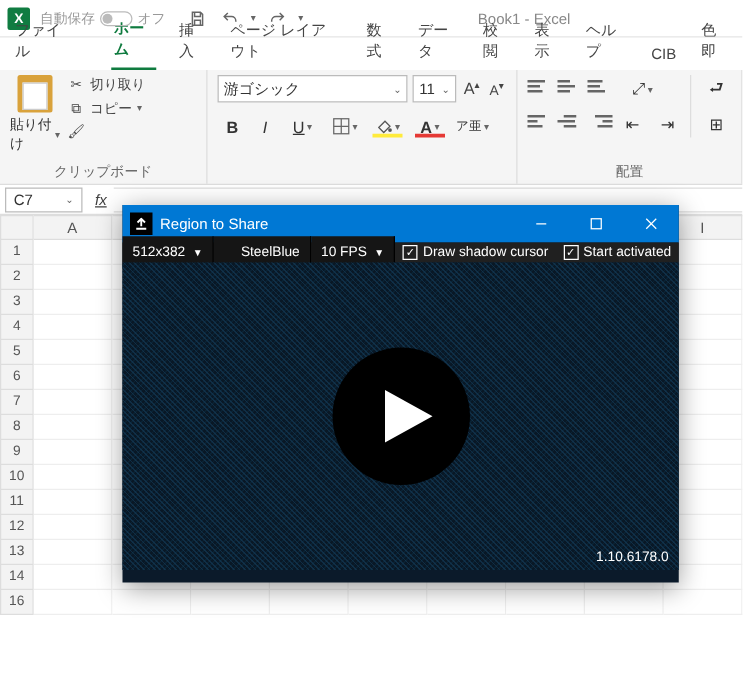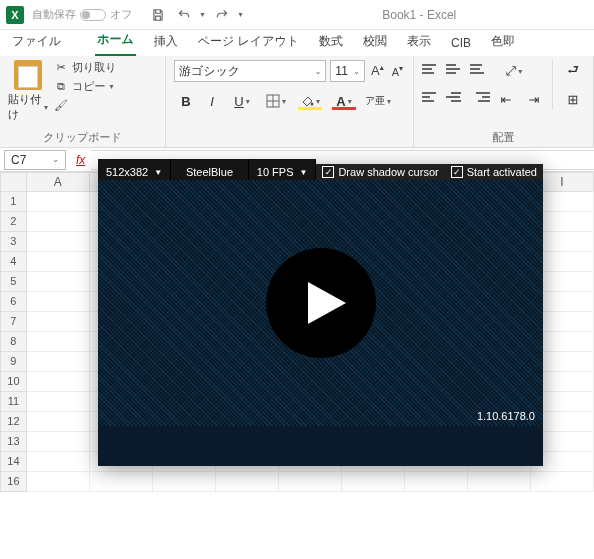--- a/index.html
+++ b/index.html
@@ -49,21 +49,21 @@
   .underline-A .ul { position: absolute; bottom: 2px; left: 4px; right: 4px; height: 3px; }
 
   .align-body { display: flex; flex-direction: column; gap: 6px; }
   .align-row { display: flex; gap: 4px; }
   .abtn { width: 20px; height: 18px; display: flex; flex-direction: column; justify-content: center; gap: 2px; }
   .abtn span { height: 2px; background: #666; }
 
   
   .fbar { height: 24px; display: flex; align-items: center; border-bottom: 1px solid #ddd; }
   .namebox { width: 62px; height: 20px; margin: 0 4px; border: 1px solid #bbb; background: #fff; padding: 0 6px; display: flex; align-items: center; justify-content: space-between; font-size: 12px; }
-  .fx { padding: 0 6px; color: #b91c1c; font-style: italic; text-decoration: underline; }
+  .fx { padding: 0 6px; color: #404040; font-style: italic; text-decoration: underline; }
   .fline { flex: 1; height: 20px; border: 1px solid #ddd; border-left: none; border-right: none; }
 
   
   .grid { position: relative; }
   .colhead { display: flex; height: 20px; }
   .corner { width: 28px; border: 1px solid #ddd; background: #f3f3f3; }
   .ch { width: 66px; border: 1px solid #ddd; border-left: none; background: #f3f3f3; text-align: center; font-size: 12px; color: #555; line-height: 18px; }
   .rows { }
   .row { display: flex; height: 20px; }
   .rh { width: 28px; border: 1px solid #ddd; border-top: none; background: #f3f3f3; text-align: center; font-size: 11px; color: #555; line-height: 19px; }
@@ -122,22 +122,24 @@
   </div>
   <div class="doc-title">Book1 - Excel</div>
 </div>
 
 <div class="tabs">
   <div class="tab">ファイル</div>
   <div class="tab active">ホーム</div>
   <div class="tab">挿入</div>
   <div class="tab">ページ レイアウト</div>
   <div class="tab">数式</div>
+  <div class="tab">データ</div>
   <div class="tab">校閲</div>
   <div class="tab">表示</div>
+  <div class="tab">ヘルプ</div>
   <div class="tab">CIB</div>
   <div class="tab">色即</div>
 </div>
 
 <div class="ribbon">
 
   <div class="group" style="width:178px">
     <div class="group-body">
       <div class="paste-btn">
         <div class="paste-ic">
@@ -471,26 +473,53 @@
         <div class="cell"></div>
         <div class="cell"></div>
         <div class="cell"></div>
         <div class="cell"></div>
         <div class="cell"></div>
       </div>
     </div>
 </div>
 
 <div class="overlay">
+  <div class="ov-title">
+    <div class="ov-ic">
+      <svg viewBox="0 0 10 10">
+          <path d="M5 1 L5 7 M2 4 L5 1 L8 4" stroke="#fff" stroke-width="1.5" fill="none"></path>
+          <line x1="1" y1="9" x2="9" y2="9" stroke="#fff" stroke-width="1.5"></line>
+        </svg>
+    </div>
+    <div class="ov-tl">Region to Share</div>
+    <div class="ov-btns">
+      <div class="ov-btn">
+          <svg width="10" height="10">
+            <line x1="1" y1="5" x2="9" y2="5" stroke="#fff" stroke-width="1"></line>
+          </svg>
+        </div>
+      <div class="ov-btn">
+          <svg width="10" height="10">
+            <rect x="1" y="1" width="8" height="8" fill="none" stroke="#fff" stroke-width="1"></rect>
+          </svg>
+        </div>
+      <div class="ov-btn">
+          <svg width="10" height="10">
+            <line x1="1" y1="1" x2="9" y2="9" stroke="#fff"></line>
+            <line x1="9" y1="1" x2="1" y2="9" stroke="#fff"></line>
+          </svg>
+        </div>
+    </div>
+  </div>
   <div class="ov-toolbar">
     <div class="ov-dd">
         <span>512x382</span>
         <span style="font-size:8px">▼</span>
       </div>
-    <div class="ov-dd" style="flex:1;justify-content:center">
+    <div class="ov-dd" style="flex:1;justify-content:flex-end">
         <span>SteelBlue</span>
       </div>
     <div class="ov-dd">
         <span>10 FPS</span>
         <span style="font-size:8px">▼</span>
       </div>
     <div class="ov-chk">
       <span class="box">✓</span>
       <span>Draw shadow cursor</span>
     </div>

